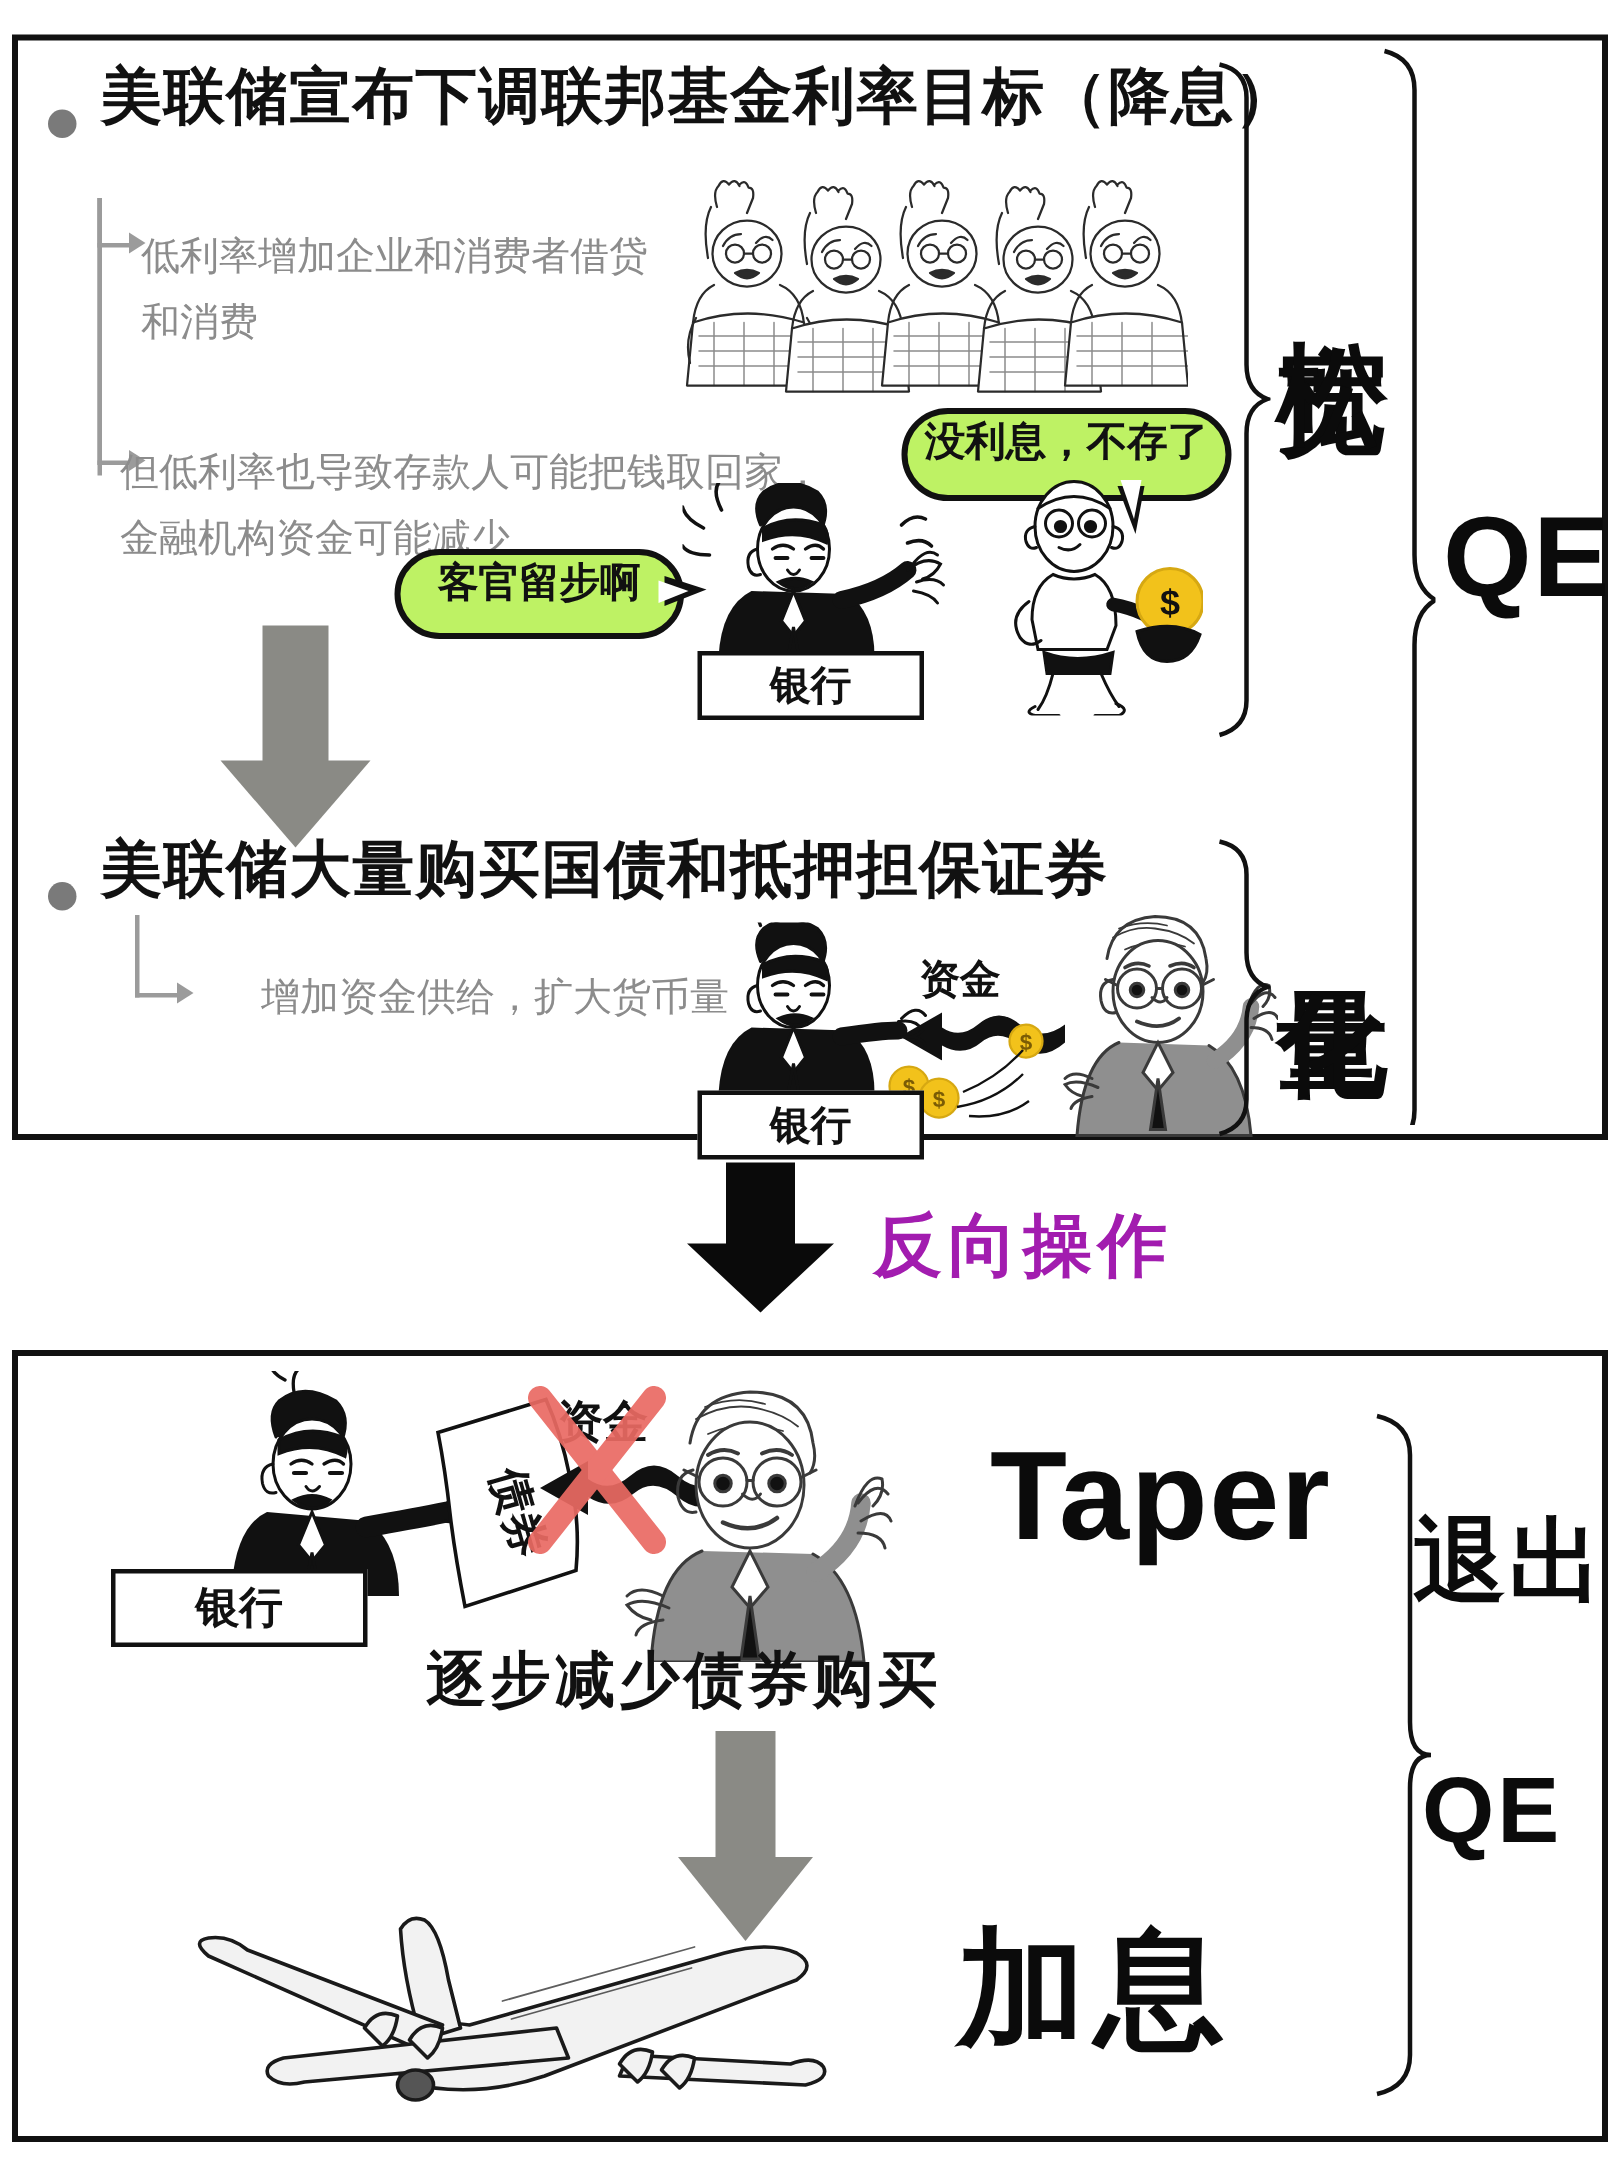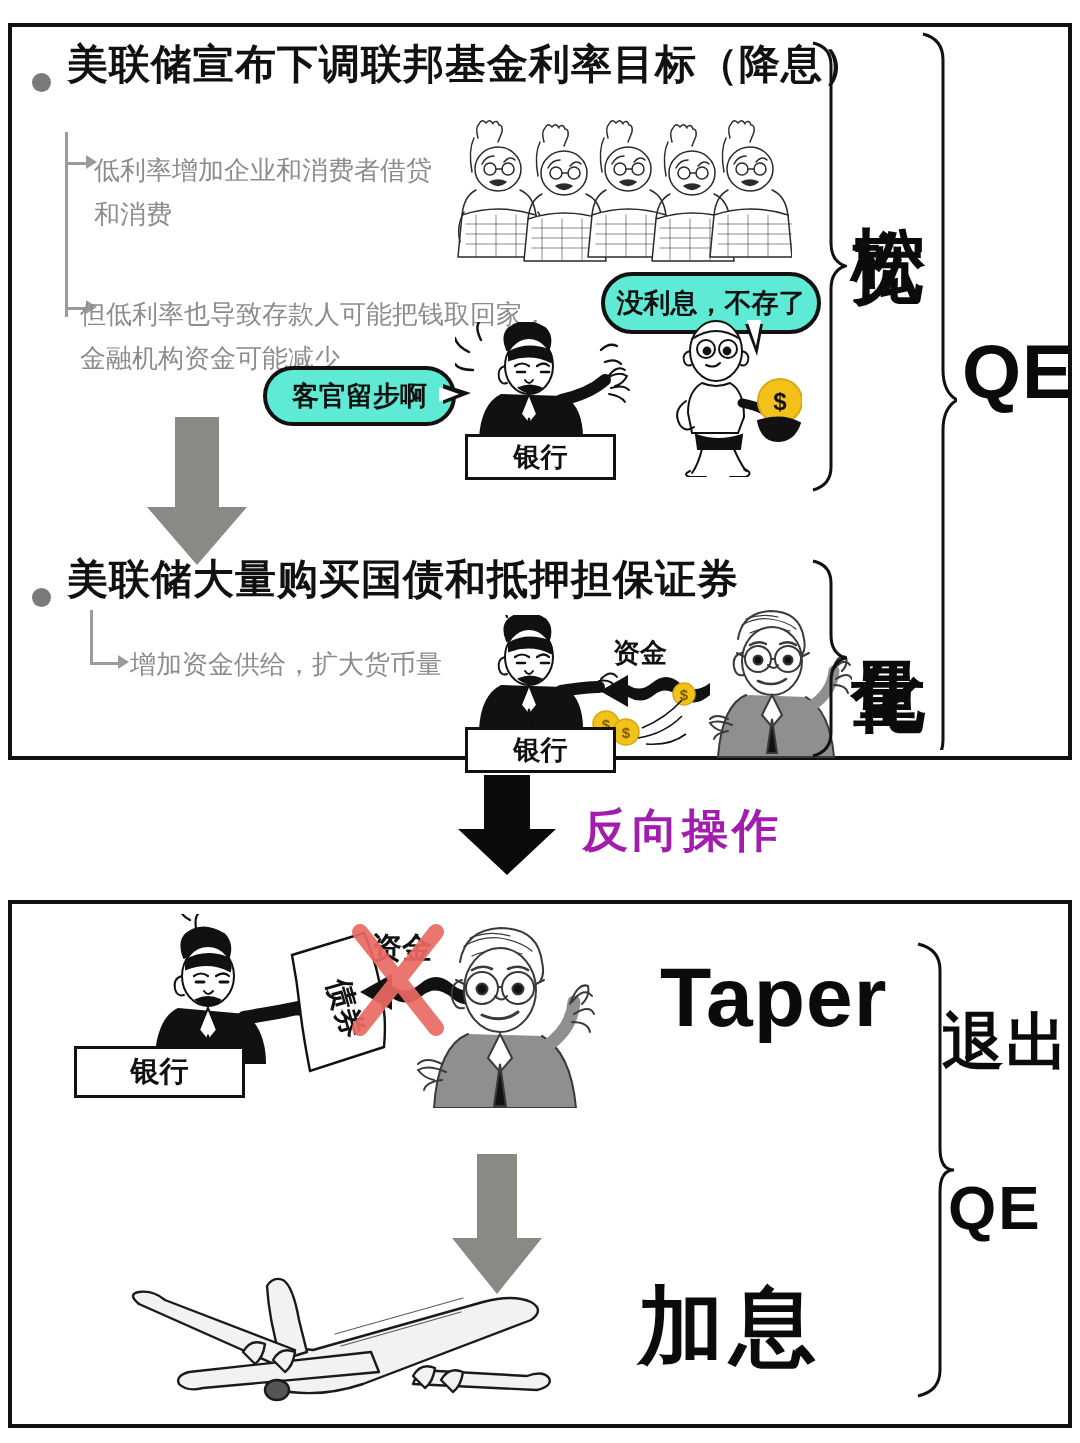--- a/index.html
+++ b/index.html
@@ -20,22 +20,22 @@
   .connector{position:absolute;border-left:3px solid #9b9b9b;}
   .connector.elbow{border-bottom:3px solid #9b9b9b;}
   .arrowhead{position:absolute;width:0;height:0;border-top:7px solid transparent;border-bottom:7px solid transparent;border-left:11px solid #9b9b9b;}
 
   .gray-arrow{position:absolute;}
   .gray-arrow .shaft{position:absolute;background:#8a8a85;}
   .gray-arrow .head{position:absolute;width:0;height:0;border-left-style:solid;border-right-style:solid;border-top-style:solid;border-left-color:transparent;border-right-color:transparent;border-top-color:#8a8a85;}
   .black-arrow .shaft{background:#0a0a0a;}
   .black-arrow .head{border-top-color:#0a0a0a;}
 
-  .bubble{position:absolute;border:4px solid #111;border-radius:40px;background:#5eead4;
-          display:flex;align-items:center;justify-content:center;font-size:27px;font-weight:700;color:#111;}
+  .bubble{position:absolute;border:4px solid #111;border-radius:40px;background:#bef264;
+          display:flex;align-items:flex-start;justify-content:center;font-size:27px;font-weight:700;color:#111;}
   .bubble .tail{position:absolute;width:0;height:0;}
 
   .desk{position:absolute;border:3px solid #111;border-top:3px solid #111;background:#fff;
         display:flex;align-items:center;justify-content:center;font-size:27px;font-weight:700;color:#111;}
 
   .side-label{position:absolute;font-weight:700;color:#0b0b0b;line-height:0.98;text-align:center;}
   .vert{writing-mode:vertical-rl;text-orientation:upright;}
 
   .brace{position:absolute;}
   .reverse-note{position:absolute;font-size:46px;font-weight:700;color:#a21caf;letter-spacing:4px;}
@@ -193,21 +193,21 @@
     <span class="head" style="left:0;top:90px;border-left-width:50px;border-right-width:50px;border-top-width:58px;"></span>
   </div>
 
   <div class="bullet-row" style="left:20px;top:525px;">
     <span class="bullet-dot"></span>
     <span class="bullet-title">美联储大量购买国债和抵押担保证券</span>
   </div>
 
   <div class="connector elbow" style="left:78px;top:583px;width:30px;height:52px;"></div>
   <div class="arrowhead" style="left:106px;top:628px;"></div>
-  <div class="subtext" style="left:118px;top:618px;width:400px;line-height:38px;">增加资金供给，扩大货币量</div>
+  <div class="subtext" style="left:118px;top:618px;width:400px;line-height:38px;text-align:center;">增加资金供给，扩大货币量</div>
 
   <svg class="art" style="left:690px;top:576px;" width="150" height="160" viewBox="0 0 150 160">
     <g stroke="#3a3a3a" stroke-width="2" fill="none" stroke-linecap="round">
       <path d="M36 36 q4 -26 32 -28 q30 0 34 28 q2 10 -2 16" fill="#fff"></path>
       <path d="M40 22 q14 -8 28 -6 q16 2 26 10 M44 16 q16 -6 32 -2 M48 30 q18 -8 40 -2" stroke-width="1.2"></path>
       <ellipse cx="70" cy="58" rx="30" ry="34" fill="#fff"></ellipse>
       <circle cx="56" cy="56" r="13" fill="#fff"></circle>
         <circle cx="86" cy="56" r="13" fill="#fff"></circle>
       <path d="M69 56 h4 M43 54 l-8 -4 M99 54 l8 -4"></path>
       <circle cx="56" cy="57" r="4.5" fill="#111"></circle>
@@ -348,20 +348,21 @@
       <path d="M50 62 q-12 3 -10 18 q3 12 12 10"></path>
       <path d="M56 116 q-30 12 -34 74 h142 q-5 -56 -34 -72" fill="#8f8f8f" stroke="#3a3a3a"></path>
       <path d="M88 116 l-12 24 l12 14 l12 -14 z" fill="#fff"></path>
       <path d="M88 146 l-6 42 h12 z" fill="#111"></path>
       <path d="M132 130 q28 -18 30 -46" stroke-width="13" stroke="#8f8f8f"></path>
       <path d="M158 86 q8 -22 18 -18 q2 10 -6 18 M160 84 q12 -16 20 -6 M162 96 q16 -10 20 0 M160 104 q16 0 18 10" stroke-width="2"></path>
       <path d="M34 154 q-18 -8 -28 -2 q6 8 16 10 M30 146 q-16 -8 -24 0 M30 162 q-16 2 -18 10" stroke-width="2"></path>
     </g>
   </svg>
 
+  <div class="panel-caption" style="left:272px;top:188px;">逐步减少债券购买</div>
 
   <div class="gray-arrow" style="left:440px;top:250px;width:90px;height:140px;">
     <span class="shaft" style="left:25px;top:0;width:40px;height:86px;"></span>
     <span class="head" style="left:0;top:84px;border-left-width:45px;border-right-width:45px;border-top-width:56px;"></span>
   </div>
 
   <svg class="art" style="left:105px;top:360px;" width="480" height="160" viewBox="0 0 480 160">
     <g stroke="#1a1a1a" stroke-width="2.4" fill="#f2f2f2" stroke-linejoin="round" stroke-linecap="round">
       <path d="M152 124 q-10 -18 4 -30 q16 -12 40 -8 l170 -48 q30 -8 48 0 q14 8 0 18 l-168 64 q-48 16 -94 4 z"></path>
       <path d="M150 22 q6 -10 16 -6 q10 6 16 40 l8 32 l-26 8 q-12 -40 -14 -74 z"></path>

